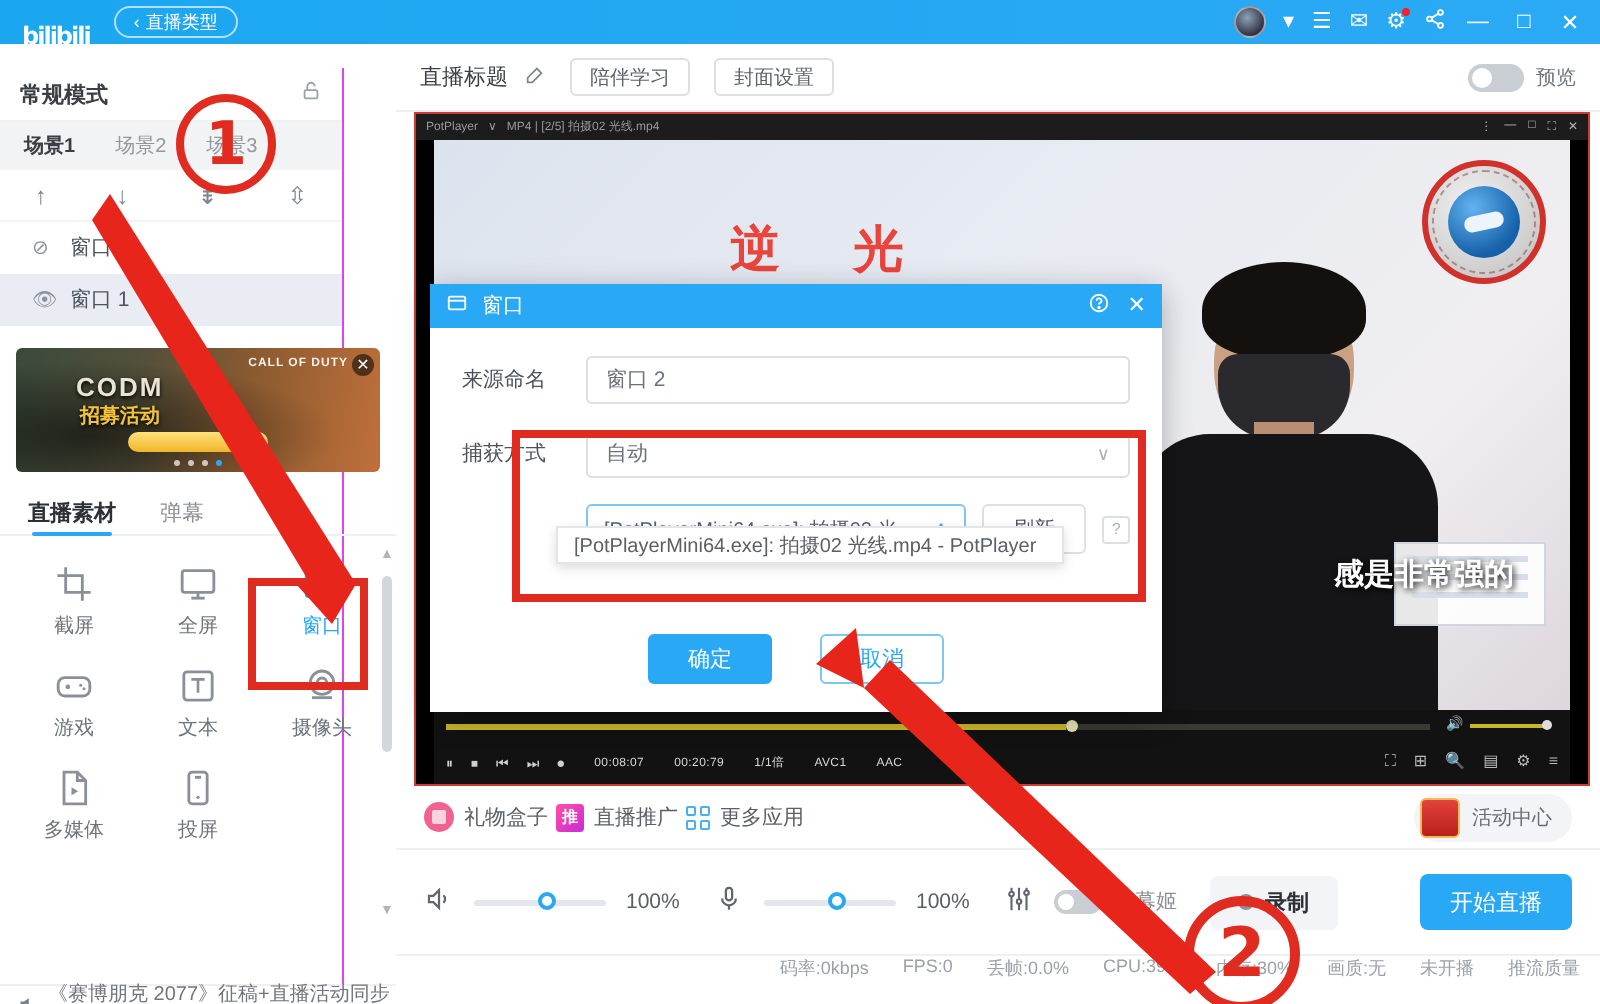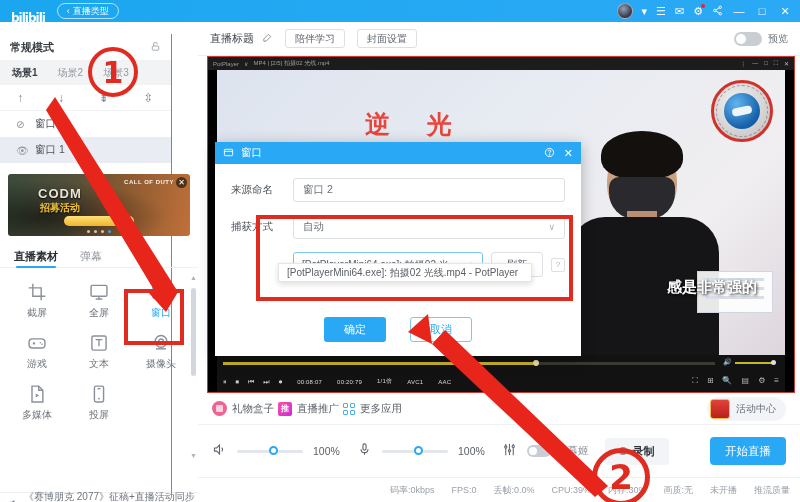--- a/index.html
+++ b/index.html
@@ -346,21 +346,21 @@
   .rec-dot { width:8px; height:8px; border-radius:50%; border:2px solid #8a9099; }
   .rec-lbl { font-size: 11px; color:#2c3137; font-weight: bold; }
   .btn-live {
     margin-left: auto; width: 76px; height: 28px; background:#29a8f5; border-radius: 4px;
     color:#fff; font-size: 11.5px; display:flex; align-items:center; justify-content:center;
   }
 
   
   .statusbar {
     position: absolute; left: 198px; bottom: 0; width: 602px; height: 25px;
-    background:#fff; border-top: 1px solid #eef0f2; display:flex; align-items:center;
+    background:#fff; border-top: 1px solid #eef0f2; display:flex; align-items:flex-start;
     justify-content: flex-end; gap: 17px; padding-right: 10px;
     font-size: 9px; color: #9aa1a9;
   }
 
   
   .anno { position: absolute; pointer-events: none; }
   .circ {
     border: 4px solid #e02b20; border-radius: 50%;
     display: flex; align-items: center; justify-content: center;
     color: #e02b20; font-weight: bold; font-family: "DejaVu Sans", sans-serif;

